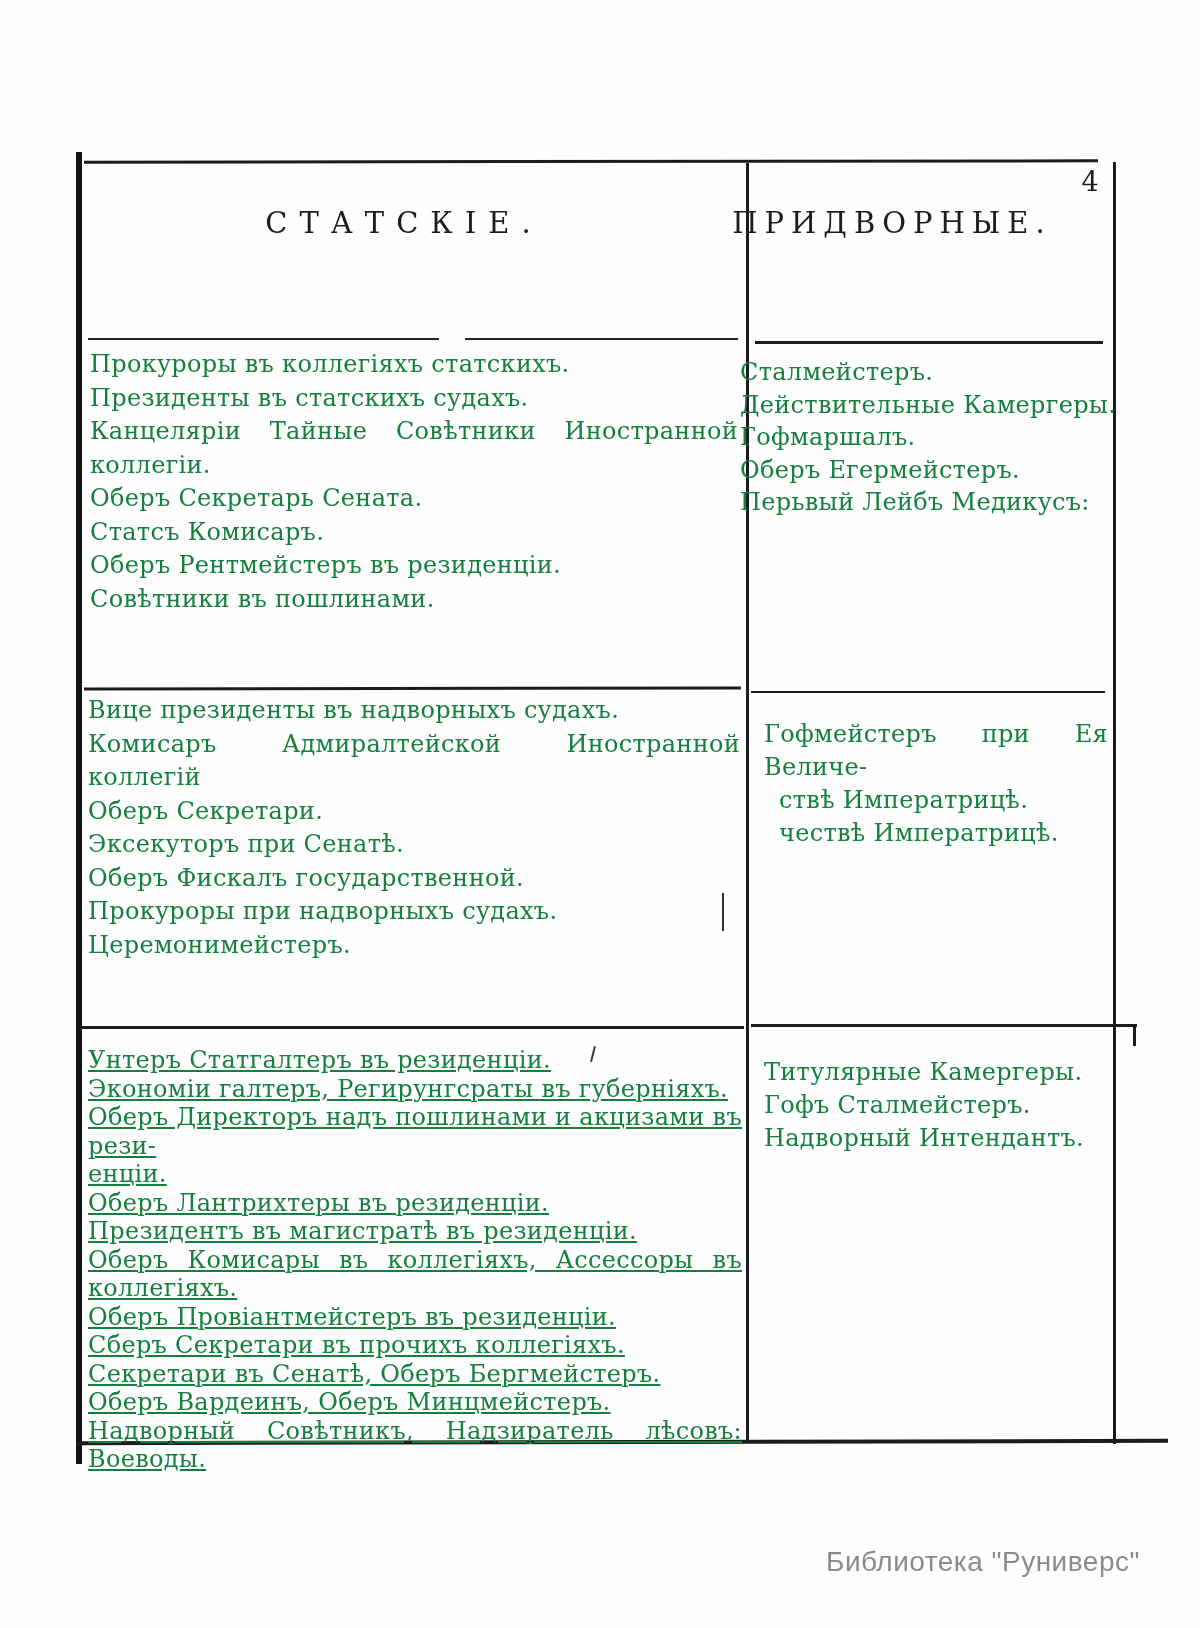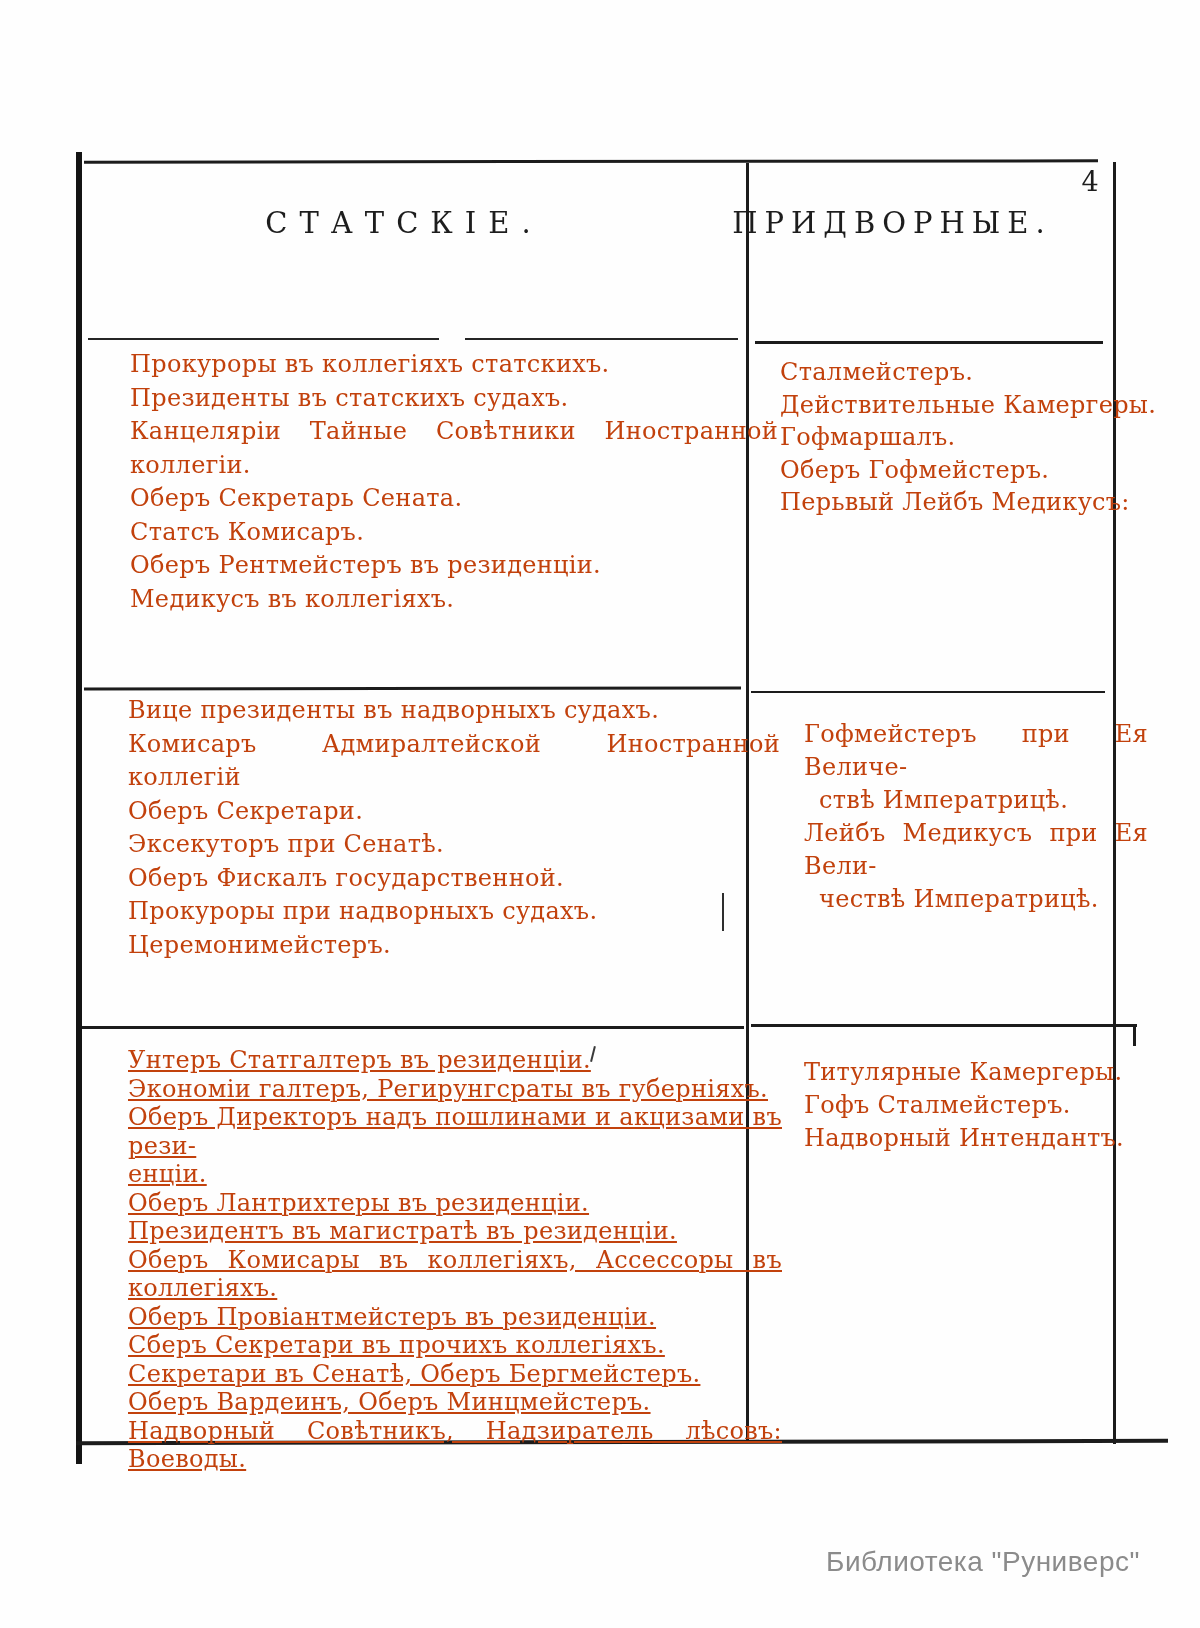--- a/index.html
+++ b/index.html
@@ -29,21 +29,21 @@
   .sep-r3-hook{left:1133px;top:1024px;width:3px;height:22px;}
   .artifact-a{left:722px;top:893px;width:2px;height:38px;background:#2e2e2e;}
   .artifact-b{left:592px;top:1046px;width:2px;height:16px;background:#3a3a3a;transform:rotate(14deg);}
   
   .hdr{
     position:absolute;text-align:center;
     font-size:29px;color:#1d1d1d;white-space:nowrap;
   }
   .hdr-l{left:80px;top:206px;width:648px;letter-spacing:12px;}
   .hdr-r{left:716px;top:206px;width:352px;letter-spacing:7px;}
-  .cell{position:absolute;font-size:24px;letter-spacing:0.3px;color:#c2410c;margin-left:40px;}
+  .cell{position:absolute;font-size:24px;letter-spacing:0.3px;color:#15803d;}
   .cell .line{white-space:nowrap;}
   .cell .line.j{white-space:normal;text-align:justify;text-align-last:justify;}
   .cell .line.ind{padding-left:15px;}
   .cell-l1{left:90px;top:348px;width:648px;line-height:33.5px;}
   .cell-r1{left:740px;top:356px;width:340px;line-height:32.5px;}
   .cell-l2{left:88px;top:694px;width:652px;line-height:33.5px;}
   .cell-r2{left:764px;top:718px;width:344px;line-height:33px;}
   .cell-l3{left:88px;top:1046px;width:654px;line-height:28.5px;text-decoration:underline;}
   .cell-r3{left:764px;top:1056px;width:344px;line-height:33px;}
   
@@ -80,43 +80,42 @@
   <div class="hdr hdr-l">СТАТСКІЕ.</div>
   <div class="hdr hdr-r">ПРИДВОРНЫЕ.</div>
 
   <div class="cell cell-l1">
       <div class="line">Прокуроры въ коллегіяхъ статскихъ.</div>
       <div class="line">Президенты въ статскихъ судахъ.</div>
       <div class="line j">Канцеляріи Тайные Совѣтники Иностранной коллегіи.</div>
       <div class="line">Оберъ Секретарь Сената.</div>
       <div class="line">Статсъ Комисаръ.</div>
       <div class="line">Оберъ Рентмейстеръ въ резиденціи.</div>
-      <div class="line">Медикусъ въ коллегіяхъ.</div>
+      <div class="line">Совѣтники въ пошлинами.</div>
     </div>
   <div class="cell cell-r1">
       <div class="line">Сталмейстеръ.</div>
       <div class="line">Действительные Камергеры.</div>
       <div class="line">Гофмаршалъ.</div>
-      <div class="line">Оберъ Гофмейстеръ.</div>
+      <div class="line">Оберъ Егермейстеръ.</div>
       <div class="line">Перьвый Лейбъ Медикусъ:</div>
     </div>
 
   <div class="cell cell-l2">
       <div class="line">Вице президенты въ надворныхъ судахъ.</div>
       <div class="line j">Комисаръ Адмиралтейской Иностранной коллегій</div>
       <div class="line">Оберъ Секретари.</div>
       <div class="line">Эксекуторъ при Сенатѣ.</div>
       <div class="line">Оберъ Фискалъ государственной.</div>
       <div class="line">Прокуроры при надворныхъ судахъ.</div>
       <div class="line">Церемонимейстеръ.</div>
     </div>
   <div class="cell cell-r2">
       <div class="line j">Гофмейстеръ при Ея Величе-</div>
       <div class="line ind">ствѣ Императрицѣ.</div>
-      <div class="line j">Лейбъ Медикусъ при Ея Вели-</div>
       <div class="line ind">чествѣ Императрицѣ.</div>
     </div>
 
   <div class="cell cell-l3">
       <div class="line">Унтеръ Статгалтеръ въ резиденціи.</div>
       <div class="line">Экономіи галтеръ, Регирунгсраты въ губерніяхъ.</div>
       <div class="line j">Оберъ Директоръ надъ пошлинами и акцизами въ рези-</div>
       <div class="line">енціи.</div>
       <div class="line">Оберъ Лантрихтеры въ резиденціи.</div>
       <div class="line">Президентъ въ магистратѣ въ резиденціи.</div>

